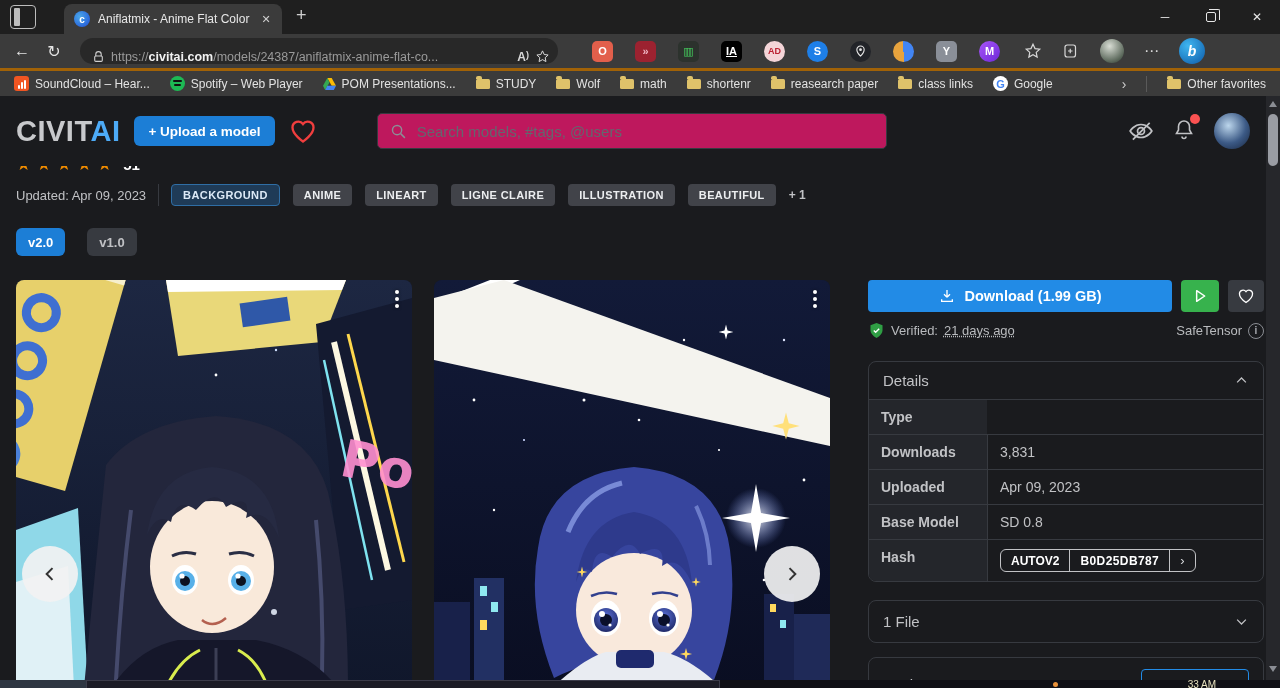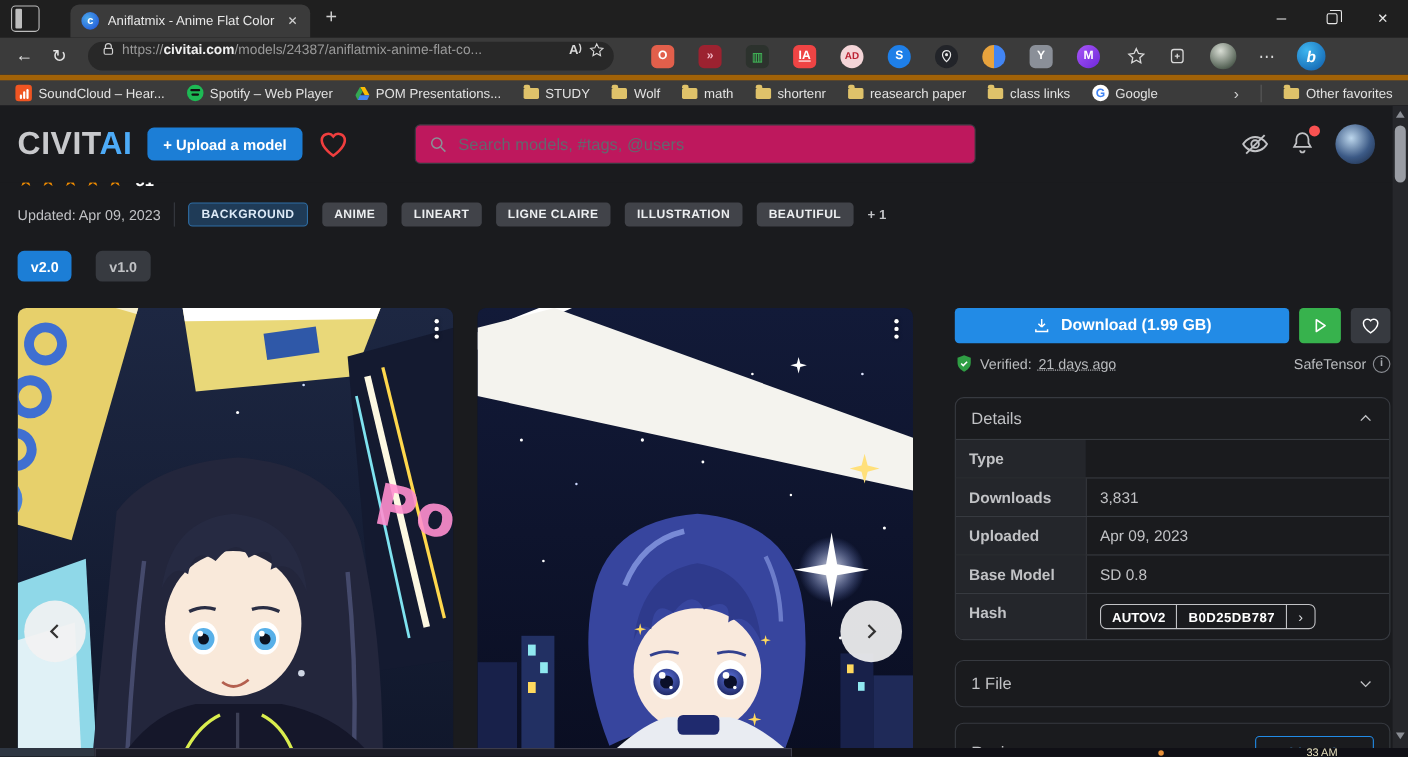--- a/index.html
+++ b/index.html
@@ -15,32 +15,32 @@
   .tab-close { color:#cfcfcf; font-size:11px; width:16px; height:16px; display:flex; align-items:center; justify-content:center; border-radius:3px; }
   .favicon { width:16px; height:16px; border-radius:50%; background:radial-gradient(circle at 35% 35%, #4aa7e8, #1d4ed8); color:#fff; font-size:10px; font-weight:bold; display:flex; align-items:center; justify-content:center; flex:0 0 auto; }
   .newtab { color:#cfcfcf; font-size:18px; margin:0 0 8px 14px; }
   .win-controls { position:absolute; right:0; top:0; height:34px; display:flex; }
   .win-btn { width:46px; height:34px; display:flex; align-items:center; justify-content:center; color:#e8e8e8; font-size:12px; }
   .restore-glyph { width:10px; height:10px; border:1.2px solid #e8e8e8; border-radius:2px; position:relative; }
   .restore-glyph::before { content:""; position:absolute; left:2px; top:-4px; width:10px; height:10px; border:1.2px solid #e8e8e8; border-left:none; border-bottom:none; border-radius:0 2px 0 0; }
 
   .toolbar { height:34px; background:#3b3b3b; display:flex; align-items:center; padding:0 10px; gap:8px; }
   .nav-glyph { color:#e4e4e4; font-size:16px; width:24px; text-align:center; }
-  .urlbar { display:flex; align-items:flex-start; height:26px; width:478px; background:#282828; border-radius:13px; padding:0 8px 0 12px; margin-left:6px; gap:6px; }
+  .urlbar { display:flex; align-items:flex-end; height:26px; width:478px; background:#282828; border-radius:13px; padding:0 8px 0 12px; margin-left:6px; gap:6px; }
   .url-text { font-size:12.5px; color:#9a9a9a; white-space:nowrap; overflow:hidden; flex:1; }
   .url-text b { color:#f0f0f0; font-weight:bold; }
   .read-aloud { color:#d8d8d8; font-size:12px; font-weight:bold; }
   .read-aloud i { font-style:normal; font-size:9px; vertical-align:top; }
   .ext-row { display:flex; align-items:center; gap:22px; margin-left:26px; }
   .ext { width:21px; height:21px; border-radius:5px; display:flex; align-items:center; justify-content:center; font-size:11px; font-weight:bold; color:#fff; }
   .toolbar-right { display:flex; align-items:center; gap:20px; margin-left:16px; }
   .avatar-sm { width:24px; height:24px; border-radius:50%; background:radial-gradient(circle at 40% 30%, #d8ddd4, #5a675a 70%, #26302a); }
   .bing { width:26px; height:26px; border-radius:50%; background:radial-gradient(circle at 35% 30%, #3fb6f0, #0d5aa8); color:#fff; font-weight:bold; font-size:14px; display:flex; align-items:center; justify-content:center; font-style:italic; }
 
-  .bookmarks { height:28px; background:#3b3b3b; border-top:5px solid #a16207; display:flex; align-items:center; padding:0 14px; gap:20px; color:#e2e2e2; font-size:12px; }
+  .bookmarks { height:28px; background:#3b3b3b; border-top:3px solid #a16207; display:flex; align-items:center; padding:0 14px; gap:20px; color:#e2e2e2; font-size:12px; }
   .bm { display:flex; align-items:center; gap:6px; white-space:nowrap; }
   .folder { width:14px; height:10px; background:#dfc26a; border-radius:1.5px; position:relative; flex:0 0 auto; }
   .folder::before { content:""; position:absolute; top:-3px; left:0; width:6px; height:3px; background:#dfc26a; border-radius:2px 2px 0 0; }
   .bm-spacer { flex:1; }
   .bm-chevron { color:#cfcfcf; font-size:14px; }
   .bm-divider { width:1px; height:16px; background:#5a5a5a; }
   .sc-icon { width:15px; height:15px; border-radius:3px; background:#f05522; display:flex; align-items:flex-end; justify-content:center; gap:1px; padding:2px; }
   .sc-icon span { width:2px; background:#fff; border-radius:1px; }
   .sp-icon { width:15px; height:15px; border-radius:50%; background:#1db954; position:relative; }
   .sp-icon::before, .sp-icon::after { content:""; position:absolute; left:3px; right:3px; height:2px; border-radius:2px; background:#111; }
@@ -159,21 +159,21 @@
     <span class="url-text"><span>https://</span><b>civitai.com</b><span>/models/24387/aniflatmix-anime-flat-co...</span></span>
     <span class="read-aloud"><span>A</span><i>)</i></span>
     <svg width="15" height="15" viewBox="0 0 24 24">
         <path d="M12 3l2.7 5.8 6.3.8-4.7 4.3 1.2 6.2-5.5-3.1-5.5 3.1 1.2-6.2L3 9.6l6.3-.8z" fill="none" stroke="#d8d8d8" stroke-width="1.6"></path>
       </svg>
   </div>
   <div class="ext-row">
     <span class="ext" style="background:#e25f4b;">O</span>
     <span class="ext" style="background:#9c2230;color:#f0b6c4;">»</span>
     <span class="ext" style="background:#2c322d;color:#45d15f;">▥</span>
-    <span class="ext" style="background:#ef4444;text-decoration:underline;">IA</span>
+    <span class="ext" style="background:#000000;text-decoration:underline;">IA</span>
     <span class="ext" style="background:#f4d5d8;color:#bb2233;border-radius:50%;font-size:9px;">AD</span>
     <span class="ext" style="background:#1e7fe8;border-radius:50%;">S</span>
     <span class="ext" style="background:#222429;border-radius:50%;">
         <svg width="11" height="13" viewBox="0 0 24 28">
           <path d="M12 2a8 8 0 0 1 8 8c0 6-8 14-8 14S4 16 4 10a8 8 0 0 1 8-8z" fill="none" stroke="#e8e8e8" stroke-width="2.4"></path>
           <circle cx="12" cy="10" r="3" fill="#e8e8e8"></circle>
         </svg>
       </span>
     <span class="ext" style="background:conic-gradient(#4285f4 0 50%, #e8a33d 50% 100%);border-radius:50%;"></span>
     <span class="ext" style="background:#8a8f98;">Y</span>

